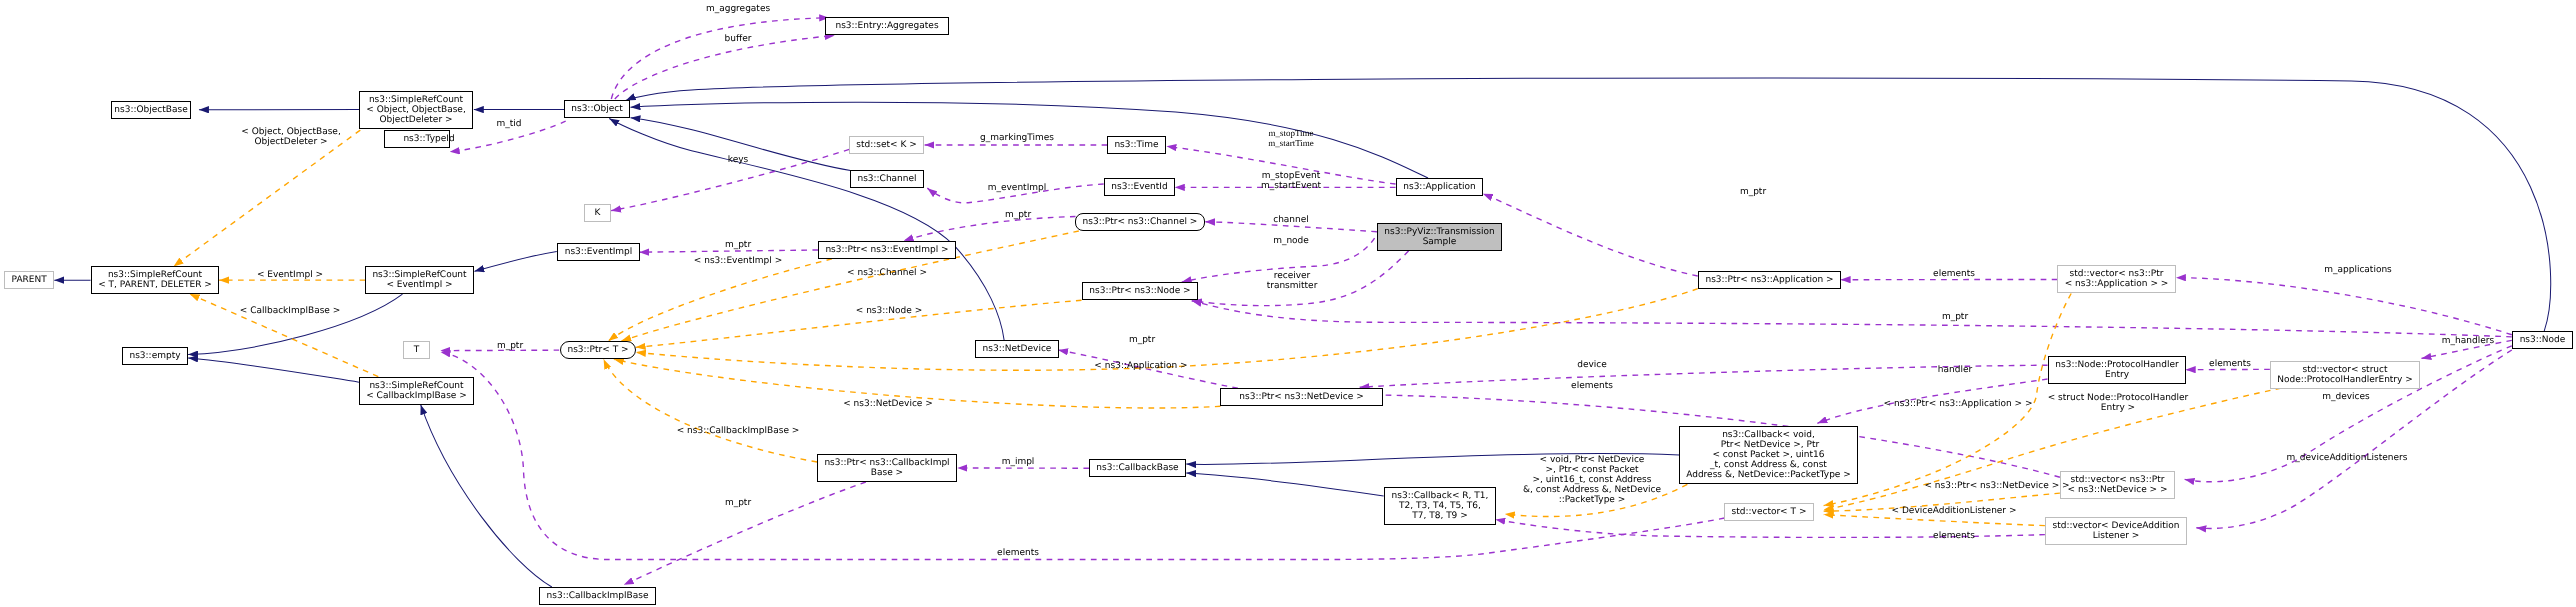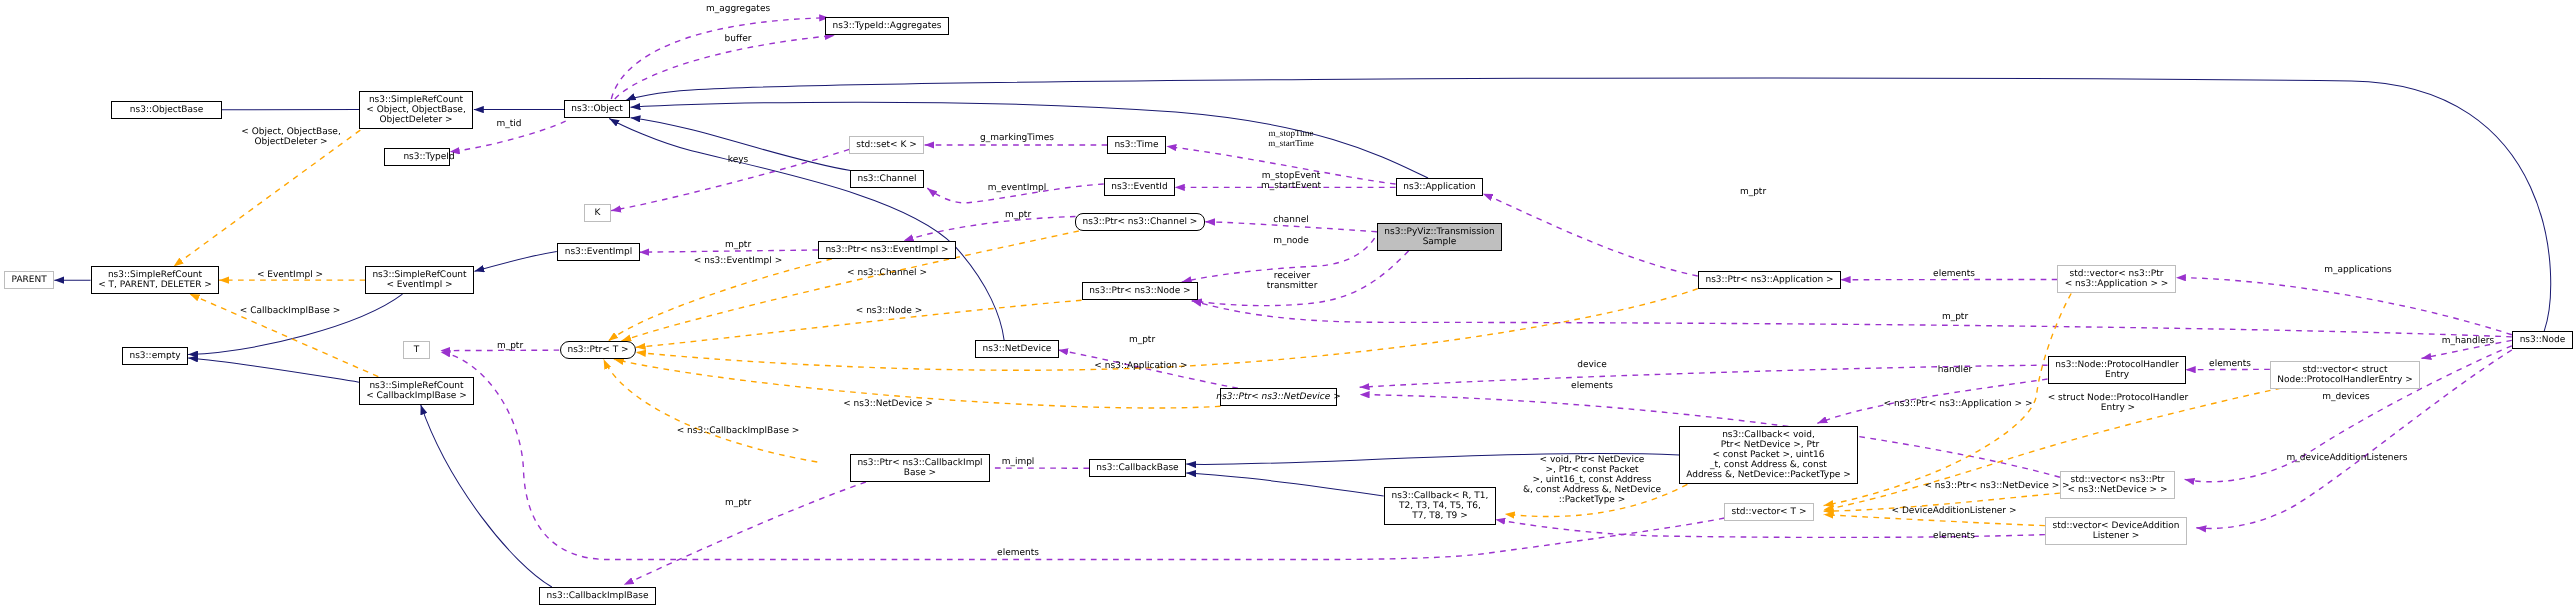--- a/index.html
+++ b/index.html
@@ -86,45 +86,45 @@
       <path d="M 1764.8,587.4 C 1560,600 1080,563 887.7,519.4" fill="none" stroke="#ffa500" stroke-width="2" stroke-dasharray="8.2,7.8" marker-end="url(#arr_tmpl)"></path>
       <path d="M 1181.8,668 C 1020,640 900,580 872.9,519.4" fill="none" stroke="#ffa500" stroke-width="2" stroke-dasharray="8.2,7.8" marker-end="url(#arr_tmpl)"></path>
       <path d="M 2440,700.2 C 2350,748 2250,752 2176,743" fill="none" stroke="#ffa500" stroke-width="2" stroke-dasharray="8.2,7.8" marker-end="url(#arr_tmpl)"></path>
       <path d="M 2995,424.3 C 2970,470 2950,530 2945,570 C 2940,620 2800,700 2637,731" fill="none" stroke="#ffa500" stroke-width="2" stroke-dasharray="8.2,7.8" marker-end="url(#arr_tmpl)"></path>
       <path d="M 3330,554.4 C 3230,575 3040,620 2900,665 C 2790,700 2690,728 2637,737" fill="none" stroke="#ffa500" stroke-width="2" stroke-dasharray="8.2,7.8" marker-end="url(#arr_tmpl)"></path>
       <path d="M 2978.7,713 C 2880,722 2740,738 2637,739" fill="none" stroke="#ffa500" stroke-width="2" stroke-dasharray="8.2,7.8" marker-end="url(#arr_tmpl)"></path>
       <path d="M 2957.0,760 C 2860,756 2740,750 2637,744" fill="none" stroke="#ffa500" stroke-width="2" stroke-dasharray="8.2,7.8" marker-end="url(#arr_tmpl)"></path>
     </svg>
   <div id="nodes">
       <div class="node light" style="left: 4.2px; top: 271px; width: 50px; height: 18px;"><span>PARENT</span></div>
-      <div class="node" style="left: 111px; top: 101px; width: 111px; height: 18px;"><span>ns3::ObjectBase</span></div>
+      <div class="node" style="left: 111px; top: 101px; width: 80px; height: 18px;"><span>ns3::ObjectBase</span></div>
       <div class="node" style="left: 91px; top: 266px; width: 128px; height: 28px;"><span>ns3::SimpleRefCount</span><span>&lt; T, PARENT, DELETER &gt;</span></div>
       <div class="node" style="left: 122px; top: 347px; width: 66px; height: 18px;"><span>ns3::empty</span></div>
       <div class="node" style="left: 359px; top: 91px; width: 114px; height: 38px;"><span>ns3::SimpleRefCount</span><span>&lt; Object, ObjectBase,</span><span>ObjectDeleter &gt;</span></div>
-      <div class="node" style="left: 384px; top: 148px; width: 66px; height: 18px; padding-left: 24px;"><span>ns3::TypeId</span></div>
+      <div class="node" style="left: 384px; top: 130px; width: 66px; height: 18px; padding-left: 24px;"><span>ns3::TypeId</span></div>
       <div class="node" style="left: 365px; top: 266px; width: 109px; height: 28px;"><span>ns3::SimpleRefCount</span><span>&lt; EventImpl &gt;</span></div>
       <div class="node light" style="left: 403px; top: 341px; width: 27px; height: 18px;"><span>T</span></div>
       <div class="node" style="left: 359px; top: 377px; width: 115px; height: 28px;"><span>ns3::SimpleRefCount</span><span>&lt; CallbackImplBase &gt;</span></div>
       <div class="node" style="left: 539px; top: 587px; width: 117px; height: 18px;"><span>ns3::CallbackImplBase</span></div>
       <div class="node" style="left: 564px; top: 100px; width: 66px; height: 18px;"><span>ns3::Object</span></div>
       <div class="node light" style="left: 584px; top: 204px; width: 27px; height: 18px;"><span>K</span></div>
       <div class="node" style="left: 557px; top: 243px; width: 83px; height: 18px;"><span>ns3::EventImpl</span></div>
       <div class="node" style="left: 560px; top: 341px; width: 76px; height: 18px; border-radius: 9px;"><span>ns3::Ptr&lt; T &gt;</span></div>
-      <div class="node" style="left: 825px; top: 17.4px; width: 124px; height: 18px;"><span>ns3::TypeId::Aggregates</span></div>
+      <div class="node" style="left: 825px; top: 17.4px; width: 124px; height: 18px;"><span>ns3::Entry::Aggregates</span></div>
       <div class="node light" style="left: 849px; top: 136px; width: 75px; height: 18px;"><span>std::set&lt; K &gt;</span></div>
       <div class="node" style="left: 850px; top: 170px; width: 74px; height: 18px;"><span>ns3::Channel</span></div>
       <div class="node" style="left: 818px; top: 241px; width: 138px; height: 18px;"><span>ns3::Ptr&lt; ns3::EventImpl &gt;</span></div>
       <div class="node" style="left: 975px; top: 340px; width: 84px; height: 18px;"><span>ns3::NetDevice</span></div>
-      <div class="node" style="left: 850px; top: 454px; width: 140px; height: 28px; text-align: center;"><span>ns3::Ptr&lt; ns3::CallbackImpl</span><span>Base &gt;</span></div>
+      <div class="node" style="left: 817px; top: 454px; width: 140px; height: 28px; text-align: center;"><span>ns3::Ptr&lt; ns3::CallbackImpl</span><span>Base &gt;</span></div>
       <div class="node" style="left: 1107px; top: 136px; width: 59px; height: 18px;"><span>ns3::Time</span></div>
       <div class="node" style="left: 1104px; top: 178px; width: 71px; height: 18px;"><span>ns3::EventId</span></div>
       <div class="node" style="left: 1075px; top: 213px; width: 130px; height: 18px; border-radius: 8px;"><span>ns3::Ptr&lt; ns3::Channel &gt;</span></div>
       <div class="node" style="left: 1082px; top: 282px; width: 116px; height: 18px;"><span>ns3::Ptr&lt; ns3::Node &gt;</span></div>
       <div class="node" style="left: 1089px; top: 459px; width: 97px; height: 18px;"><span>ns3::CallbackBase</span></div>
-      <div class="node" style="left: 1220px; top: 388px; width: 117px; height: 18px; font-style: italic;"><span>ns3::Ptr&lt; ns3::NetDevice &gt;</span></div>
+      <div class="node" style="left: 1220px; top: 388px; width: 163px; height: 18px;"><span>ns3::Ptr&lt; ns3::NetDevice &gt;</span></div>
       <div class="node" style="left: 1396px; top: 178px; width: 87px; height: 18px;"><span>ns3::Application</span></div>
       <div class="node grey" style="left: 1377px; top: 223px; width: 125px; height: 28px;"><span>ns3::PyViz::Transmission</span><span>Sample</span></div>
       <div class="node" style="left: 1384px; top: 487px; width: 112px; height: 38px;"><span>ns3::Callback&lt; R, T1,</span><span>T2, T3, T4, T5, T6,</span><span>T7, T8, T9 &gt;</span></div>
       <div class="node" style="left: 1698px; top: 271px; width: 143px; height: 18px;"><span>ns3::Ptr&lt; ns3::Application &gt;</span></div>
       <div class="node" style="left: 1679px; top: 426px; width: 179px; height: 58px;"><span>ns3::Callback&lt; void,</span><span> Ptr&lt; NetDevice &gt;, Ptr</span><span>&lt; const Packet &gt;, uint16</span><span>_t, const Address &amp;, const</span><span>Address &amp;, NetDevice::PacketType &gt;</span></div>
       <div class="node light" style="left: 1724px; top: 503px; width: 90px; height: 18px;"><span>std::vector&lt; T &gt;</span></div>
       <div class="node light" style="left: 2057px; top: 265px; width: 119px; height: 28px;"><span>std::vector&lt; ns3::Ptr</span><span>&lt; ns3::Application &gt; &gt;</span></div>
       <div class="node" style="left: 2048px; top: 356px; width: 138px; height: 28px;"><span>ns3::Node::ProtocolHandler</span><span>Entry</span></div>
       <div class="node light" style="left: 2270px; top: 361px; width: 150px; height: 28px;"><span>std::vector&lt; struct</span><span>Node::ProtocolHandlerEntry &gt;</span></div>
       <div class="node light" style="left: 2060px; top: 471px; width: 115px; height: 28px;"><span>std::vector&lt; ns3::Ptr</span><span>&lt; ns3::NetDevice &gt; &gt;</span></div>

